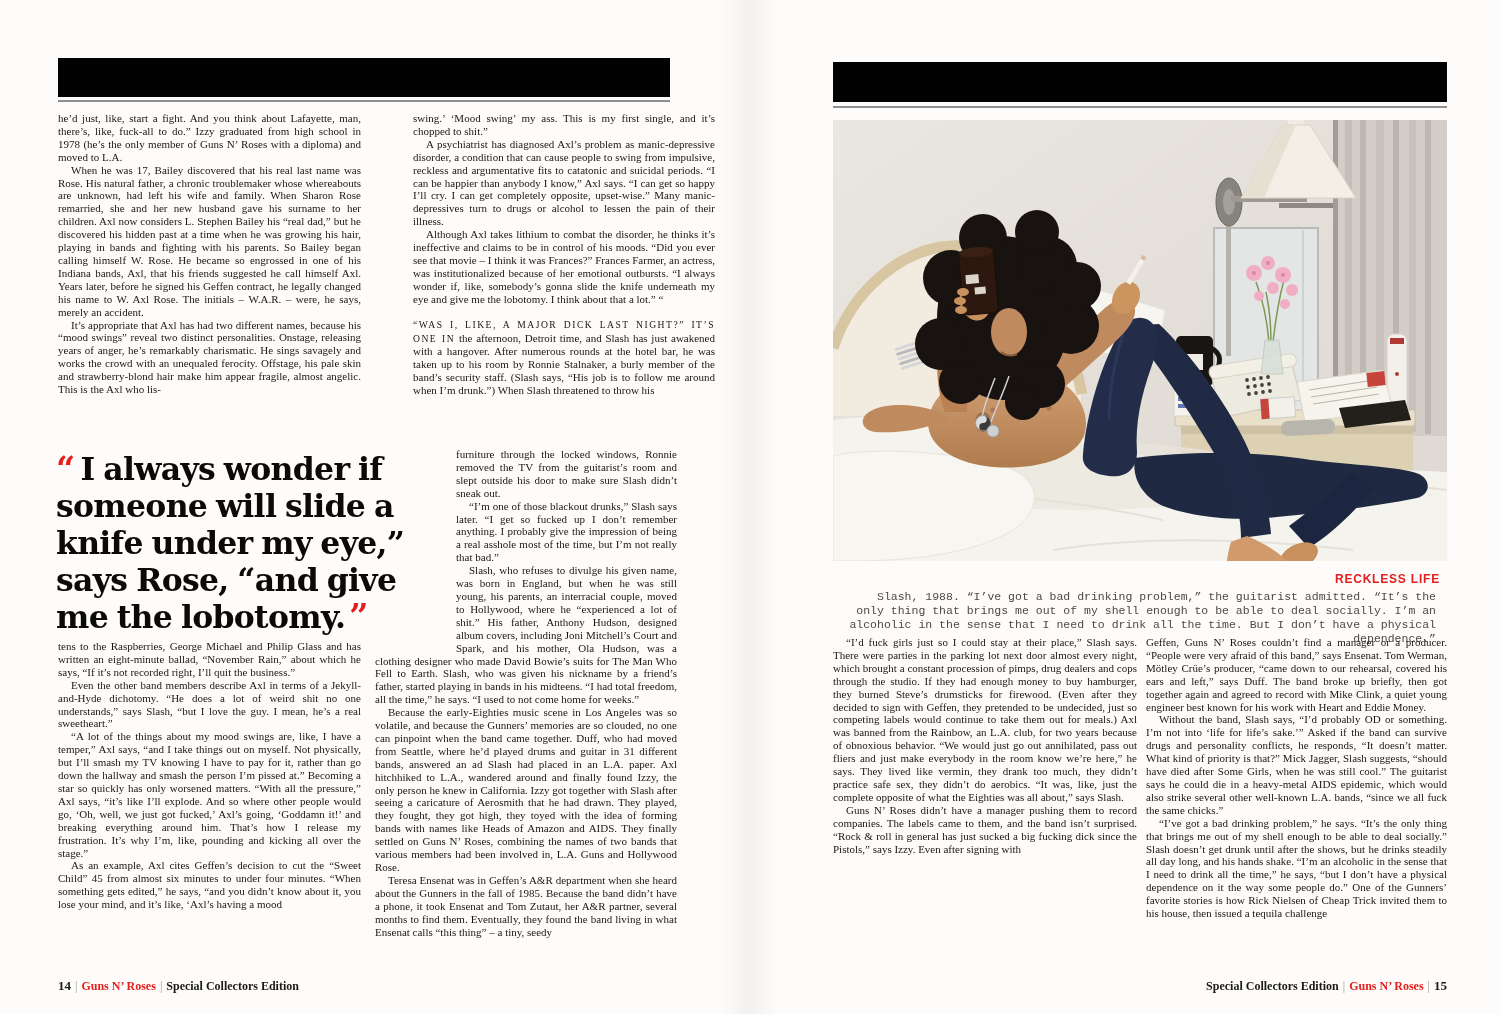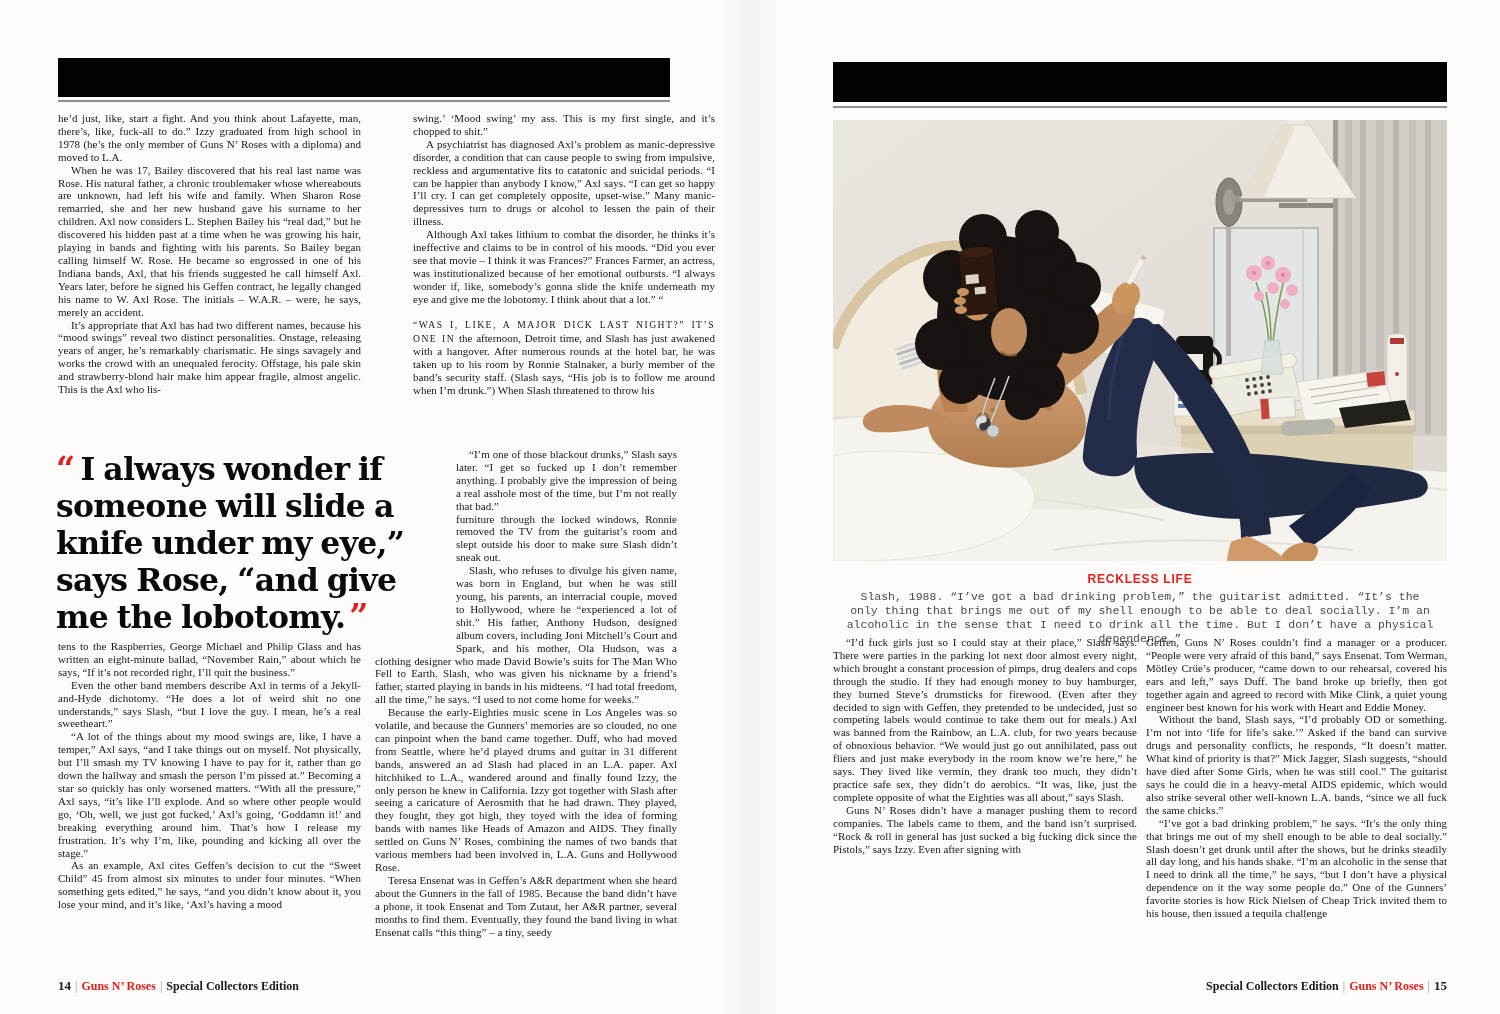--- a/index.html
+++ b/index.html
@@ -67,22 +67,22 @@
         <p class="para cont">swing.’ ‘Mood swing’ my ass. This is my first single, and it’s chopped to shit.”</p>
         <p class="para">A psychiatrist has diagnosed Axl’s problem as manic-depressive disorder, a condition that can cause people to swing from impulsive, reckless and argumentative fits to catatonic and suicidal periods. “I can be happier than anybody I know,” Axl says. “I can get so happy I’ll cry. I can get completely opposite, upset-wise.” Many manic-depressives turn to drugs or alcohol to lessen the pain of their illness.</p>
         <p class="para">Although Axl takes lithium to combat the disorder, he thinks it’s ineffective and claims to be in control of his moods. “Did you ever see that movie – I think it was Frances?” Frances Farmer, an actress, was institutionalized because of her emotional outbursts. “I always wonder if, like, somebody’s gonna slide the knife underneath my eye and give me the lobotomy. I think about that a lot.” “</p>
       </div>
     <p class="para section-start"><span class="smallcaps">“WAS I, LIKE, A MAJOR DICK LAST NIGHT?” IT’S ONE IN</span><span> the afternoon, Detroit time, and Slash has just awakened with a hangover. After numerous rounds at the hotel bar, he was taken up to his room by Ronnie Stalnaker, a burly member of the band’s security staff. (Slash says, “His job is to follow me around when I’m drunk.”) When Slash threatened to throw his</span></p>
   </div>
 
   <div class="abs bodytext" style="left:375px;top:448px;width:302px;height:532px;overflow:hidden;">
     <div class="quote-spacer"></div>
     <div>
+        <p class="para cont">furniture through the locked windows, Ronnie removed the TV from the guitarist’s room and slept outside his door to make sure Slash didn’t sneak out.</p>
         <p class="para">“I’m one of those blackout drunks,” Slash says later. “I get so fucked up I don’t remember anything. I probably give the impression of being a real asshole most of the time, but I’m not really that bad.”</p>
-        <p class="para cont">furniture through the locked windows, Ronnie removed the TV from the guitarist’s room and slept outside his door to make sure Slash didn’t sneak out.</p>
         <p class="para">Slash, who refuses to divulge his given name, was born in England, but when he was still young, his parents, an interracial couple, moved to Hollywood, where he “experienced a lot of shit.” His father, Anthony Hudson, designed album covers, including Joni Mitchell’s Court and Spark, and his mother, Ola Hudson, was a clothing designer who made David Bowie’s suits for The Man Who Fell to Earth. Slash, who was given his nickname by a friend’s father, started playing in bands in his midteens. “I had total freedom, all the time,” he says. “I used to not come home for weeks.”</p>
         <p class="para">Because the early-Eighties music scene in Los Angeles was so volatile, and because the Gunners’ memories are so clouded, no one can pinpoint when the band came together. Duff, who had moved from Seattle, where he’d played drums and guitar in 31 different bands, answered an ad Slash had placed in an L.A. paper. Axl hitchhiked to L.A., wandered around and finally found Izzy, the only person he knew in California. Izzy got together with Slash after seeing a caricature of Aerosmith that he had drawn. They played, they fought, they got high, they toyed with the idea of forming bands with names like Heads of Amazon and AIDS. They finally settled on Guns N’ Roses, combining the names of two bands that various members had been involved in, L.A. Guns and Hollywood Rose.</p>
         <p class="para">Teresa Ensenat was in Geffen’s A&amp;R department when she heard about the Gunners in the fall of 1985. Because the band didn’t have a phone, it took Ensenat and Tom Zutaut, her A&amp;R partner, several months to find them. Eventually, they found the band living in what Ensenat calls “this thing” – a tiny, seedy</p>
       </div>
   </div>
 
   <div class="abs footer" style="left:58px;top:978px;">
     <span class="pagenum">14</span><span class="sep">|</span><span class="brand">Guns N’ Roses</span><span class="sep">|</span><span>Special Collectors Edition</span>
   </div>
 
@@ -262,21 +262,21 @@
           <ellipse cx="412" cy="488" rx="5" ry="4"></ellipse>
             <ellipse cx="422" cy="493" rx="5" ry="4"></ellipse>
             <ellipse cx="432" cy="495" rx="5" ry="4"></ellipse>
           <ellipse cx="442" cy="494" rx="4.5" ry="3.5"></ellipse>
             <ellipse cx="451" cy="490" rx="4" ry="3.5"></ellipse>
         </g>
       </g>
     </svg>
   </div>
 
-  <div class="abs" id="caption-block" style="left:840px;top:572px;width:600px;">
+  <div class="abs" id="caption-block" style="left:840px;top:572px;width:600px;text-align:right;">
     <div id="caption-kicker">RECKLESS LIFE</div>
     <div id="caption-text">Slash, 1988. “I’ve got a bad drinking problem,” the guitarist admitted. “It’s the only thing that brings me out of my shell enough to be able to deal socially. I’m an alcoholic in the sense that I need to drink all the time. But I don’t have a physical dependence.”</div>
   </div>
 
   <div class="abs bodytext" style="left:833px;top:636px;width:304px;height:344px;overflow:hidden;">
     <div>
         <p class="para">“I’d fuck girls just so I could stay at their place,” Slash says. There were parties in the parking lot next door almost every night, which brought a constant procession of pimps, drug dealers and cops through the studio. If they had enough money to buy hamburger, they burned Steve’s drumsticks for firewood. (Even after they decided to sign with Geffen, they pretended to be undecided, just so competing labels would continue to take them out for meals.) Axl was banned from the Rainbow, an L.A. club, for two years because of obnoxious behavior. “We would just go out annihilated, pass out fliers and just make everybody in the room know we’re here,” he says. They lived like vermin, they drank too much, they didn’t practice safe sex, they didn’t do aerobics. “It was, like, just the complete opposite of what the Eighties was all about,” says Slash.</p>
         <p class="para">Guns N’ Roses didn’t have a manager pushing them to record companies. The labels came to them, and the band isn’t surprised. “Rock &amp; roll in general has just sucked a big fucking dick since the Pistols,” says Izzy. Even after signing with</p>
       </div>
   </div>

